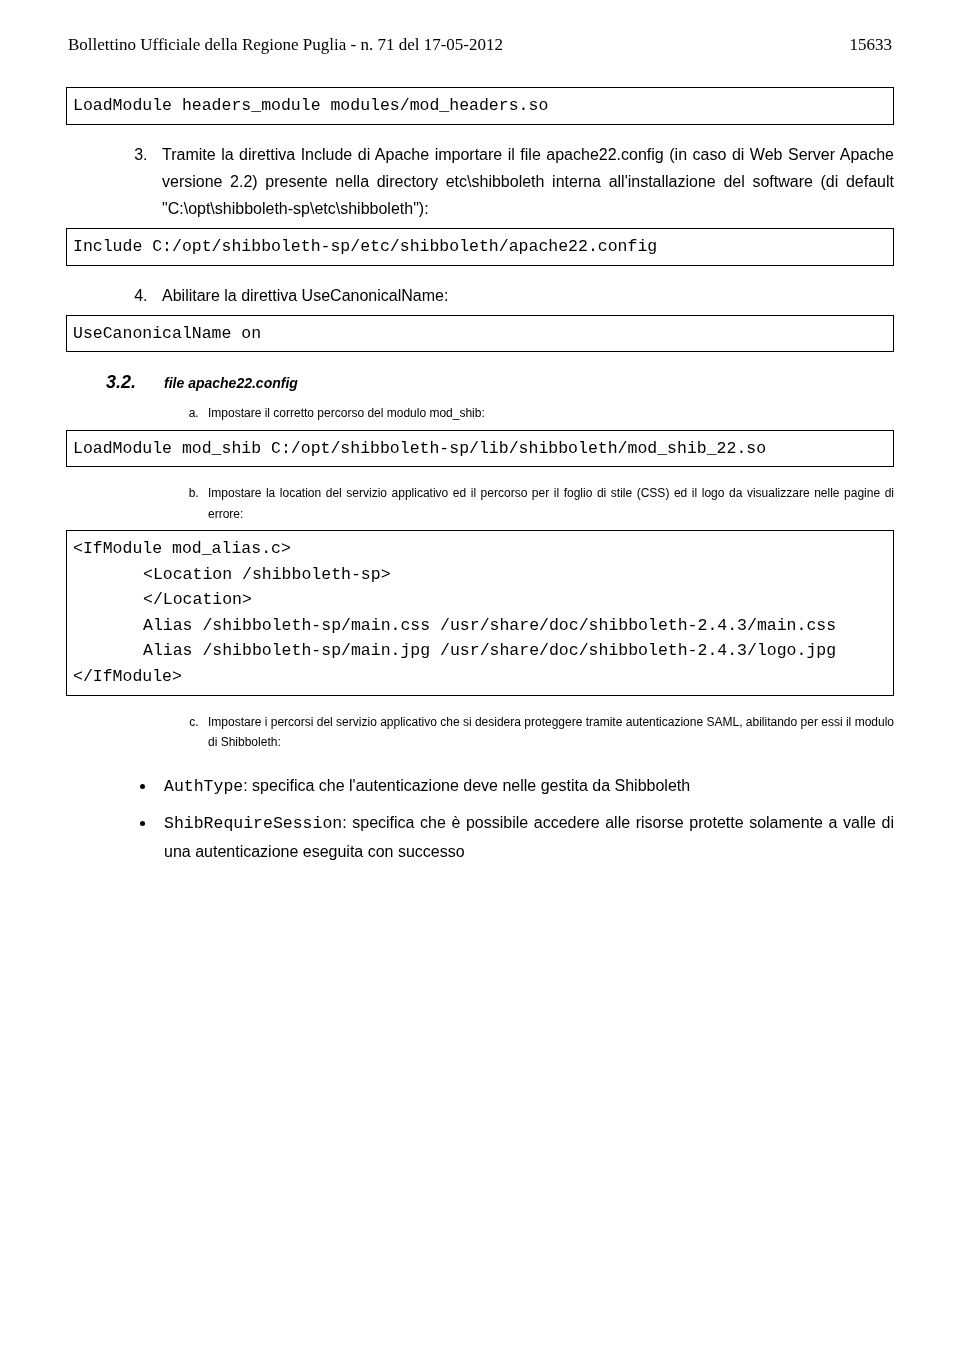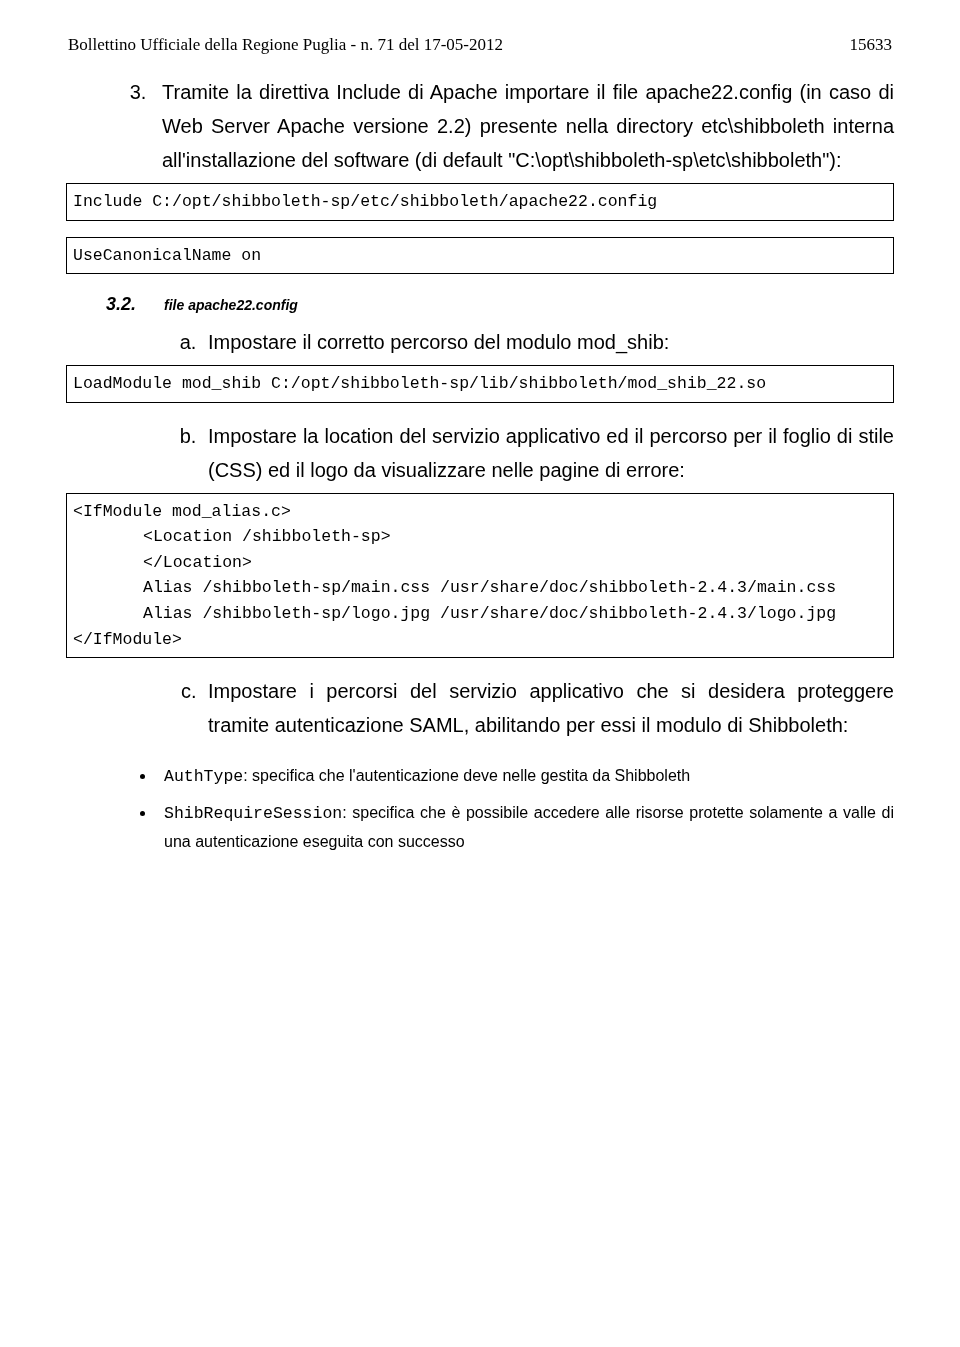--- a/index.html
+++ b/index.html
@@ -11,55 +11,55 @@
     width: 960px;
     font-size: 17px;
   }
   .page {
     padding: 35px 66px 40px 66px;
   }
   .header-line {
     display: flex;
     justify-content: space-between;
     font-size: 17px;
-    margin-bottom: 20px;
+    margin-bottom: 32px;
     padding: 0 2px;
   }
   .codebox {
     border: 1px solid #000;
     padding: 5px 6px 5px 6px;
     font-family: "Courier New", Courier, monospace;
     font-size: 16.5px;
     line-height: 1.55;
     white-space: pre-wrap;
     margin: 6px 0 16px 0;
   }
   .codebox .indent1 { padding-left: 70px; display:block; }
   .codebox .indent2 { padding-left: 140px; display:block; }
   ol.num {
     list-style: decimal;
     margin: 0 0 6px 0;
     padding-left: 86px;
   }
   ol.num > li {
     font-family: Verdana, Tahoma, sans-serif;
-    font-size: 20px;
+    font-size: 16px;
     line-height: 1.7;
     text-align: justify;
     padding-left: 10px;
     margin-bottom: 2px;
   }
   ol.alpha {
     list-style: lower-alpha;
     margin: 0;
     padding-left: 136px;
   }
   ol.alpha > li {
     font-family: Verdana, Tahoma, sans-serif;
-    font-size: 20px;
+    font-size: 12px;
     line-height: 1.7;
     text-align: justify;
     padding-left: 6px;
     margin-bottom: 4px;
   }
   .section-row {
     display: flex;
     gap: 28px;
     align-items: baseline;
     margin: 20px 0 10px 40px;
@@ -96,47 +96,51 @@
 </head>
 <body>
 
 <div class="page">
 
   <div class="header-line">
     <span>Bollettino Ufficiale della Regione Puglia - n. 71 del 17-05-2012</span>
     <span>15633</span>
   </div>
 
+  <div class="codebox">LoadModule headers_module modules/mod_headers.so</div>
 
   <ol class="num" start="3">
     <li>Tramite la direttiva Include di Apache importare il file apache22.config (in caso di Web Server Apache versione 2.2) presente nella directory etc\shibboleth interna all'installazione del software (di default "C:\opt\shibboleth-sp\etc\shibboleth"):</li>
   </ol>
 
   <div class="codebox">Include C:/opt/shibboleth-sp/etc/shibboleth/apache22.config</div>
 
+  <ol class="num" start="4">
+    <li>Abilitare la direttiva UseCanonicalName:</li>
+  </ol>
 
   <div class="codebox">UseCanonicalName on</div>
 
   <div class="section-row">
     <span class="section-num">3.2.</span>
     <span class="section-title">file apache22.config</span>
   </div>
 
   <ol class="alpha" start="1">
     <li>Impostare il corretto percorso del modulo mod_shib:</li>
   </ol>
 
   <div class="codebox">LoadModule mod_shib C:/opt/shibboleth-sp/lib/shibboleth/mod_shib_22.so</div>
 
   <ol class="alpha" start="2">
     <li>Impostare la location del servizio applicativo ed il percorso per il foglio di stile (CSS) ed il logo da visualizzare nelle pagine di errore:</li>
   </ol>
 
   <div class="codebox"><span>&lt;IfModule mod_alias.c&gt;</span>
-<span class="indent1">&lt;Location /shibboleth-sp&gt;</span><span class="indent1">&lt;/Location&gt;</span><span class="indent1">Alias /shibboleth-sp/main.css /usr/share/doc/shibboleth-2.4.3/main.css</span><span class="indent1">Alias /shibboleth-sp/logo.jpg /usr/share/doc/shibboleth-2.4.3/logo.jpg</span><span>&lt;/IfModule&gt;</span></div>
+<span class="indent1">&lt;Location /shibboleth-sp&gt;</span><span class="indent1">&lt;/Location&gt;</span><span class="indent1">Alias /shibboleth-sp/main.css /usr/share/doc/shibboleth-2.4.3/main.css</span><span class="indent1">Alias /shibboleth-sp/main.jpg /usr/share/doc/shibboleth-2.4.3/logo.jpg</span><span>&lt;/IfModule&gt;</span></div>
 
   <ol class="alpha" start="3">
     <li>Impostare i percorsi del servizio applicativo che si desidera proteggere tramite autenticazione SAML, abilitando per essi il modulo di Shibboleth:</li>
   </ol>
 
 
   <ul class="bullets">
     <li>
       <span class="mono">AuthType</span><span>: specifica che l'autenticazione deve nelle gestita da Shibboleth</span>
     </li>

